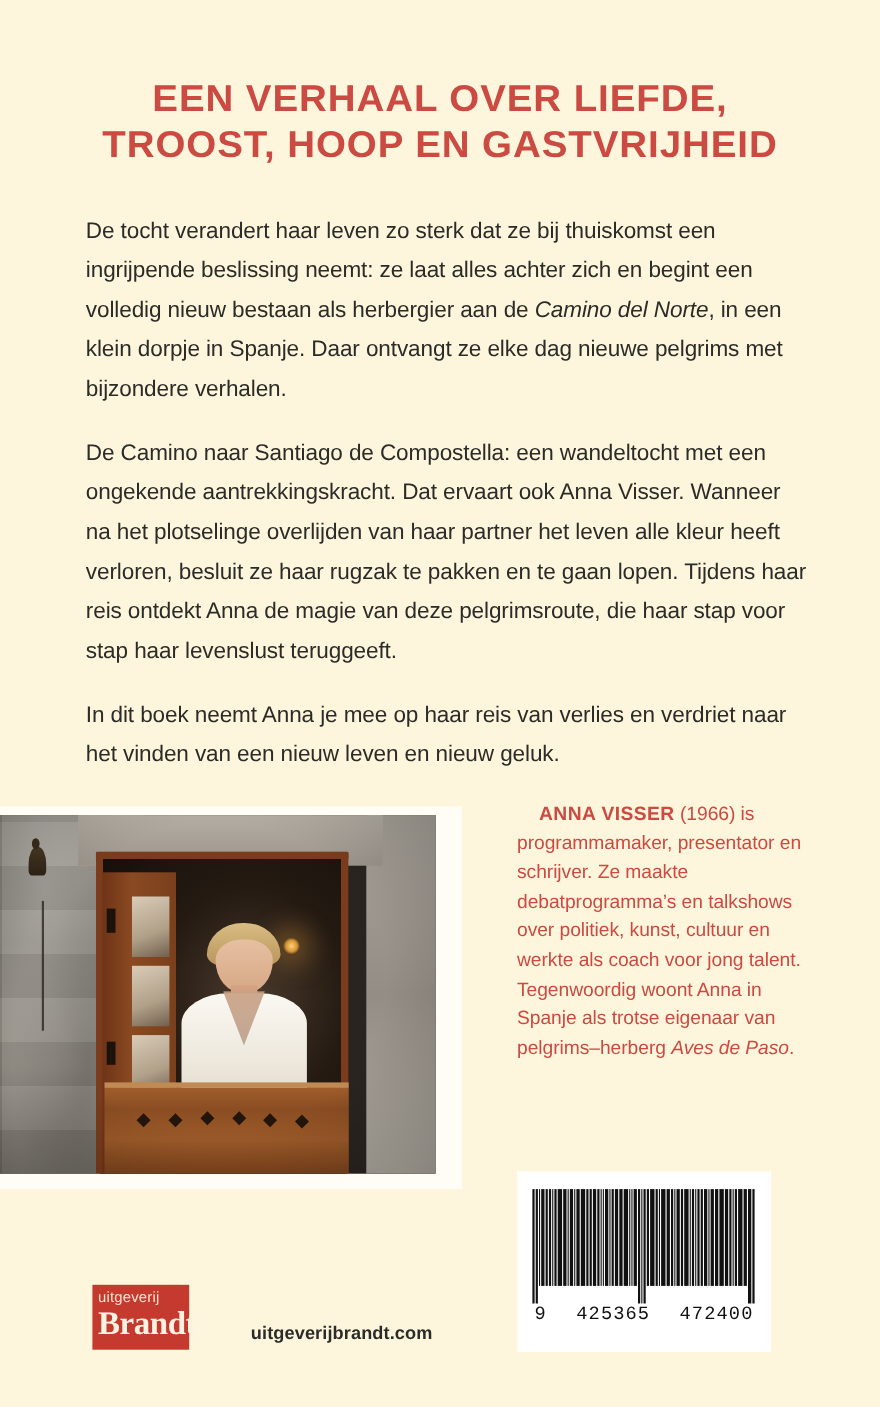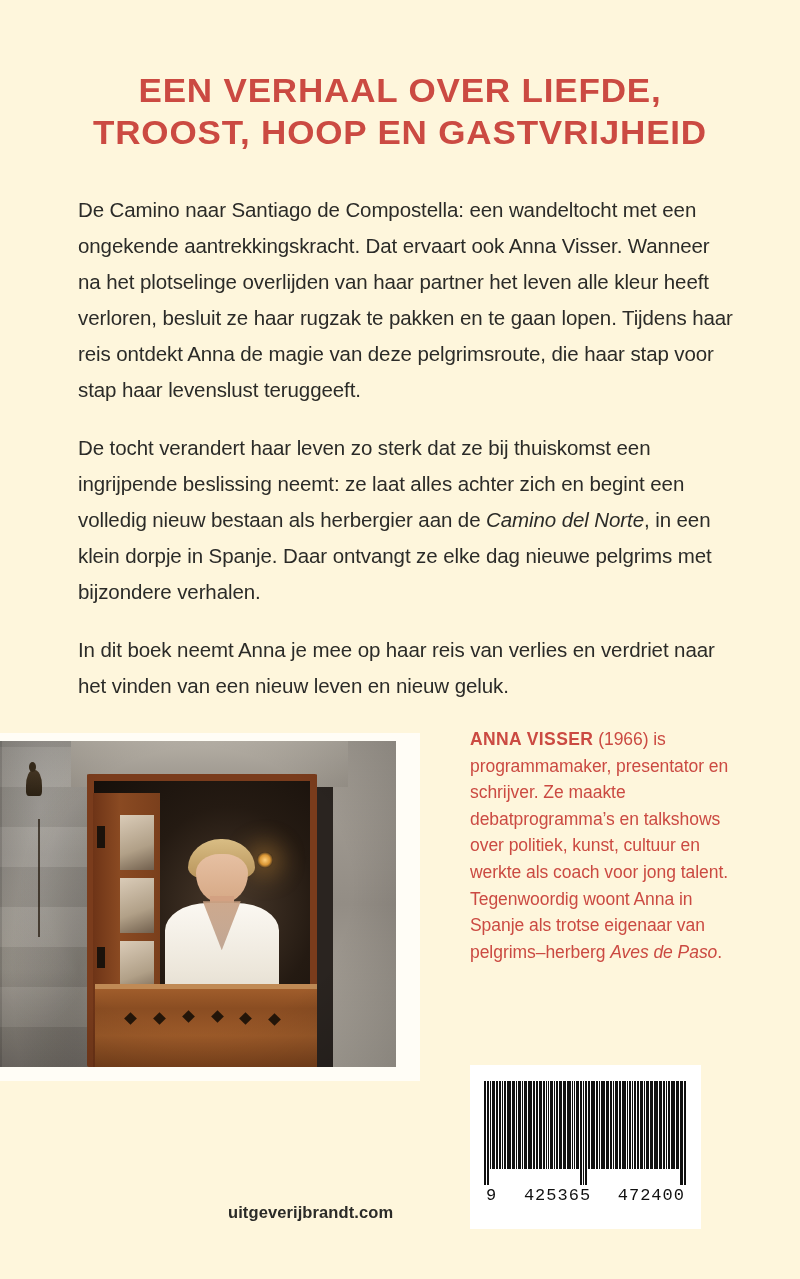--- a/index.html
+++ b/index.html
@@ -219,21 +219,21 @@
   .bio {
     position: absolute;
     left: 470px;
     top: 726px;
     width: 260px;
     color: #cb4a42;
     font-size: 17.5px;
     line-height: 26.6px;
     letter-spacing: -0.05px;
   }
-  .bio b { font-weight: bold; letter-spacing: 0.4px; }
+  .bio b { font-weight: bold; letter-spacing: 0.4px; margin-left: 20px; }
   .bio i { font-style: italic; }
 
   
   .barcode-box {
     position: absolute;
     left: 470px;
     top: 1065px;
     width: 231px;
     height: 164px;
     background: #ffffff;
@@ -313,24 +313,24 @@
 
 <div class="cover">
 
   <div class="headline">
     <span class="hl-line">EEN VERHAAL OVER LIEFDE,</span>
     <span class="hl-line">TROOST, HOOP EN GASTVRIJHEID</span>
   </div>
 
   <div class="body-copy">
     <p>
-      <span>De Camino naar Santiago de Compostella: een wandeltocht met een ongekende aantrekkingskracht. Dat ervaart ook Anna Visser. Wanneer na het plotselinge overlijden van haar partner het leven alle kleur heeft verloren, besluit ze haar rugzak te pakken en te gaan lopen. Tijdens haar reis ontdekt Anna de magie van deze pelgrimsroute, die haar stap voor stap haar levenslust teruggeeft.</span>
+      <span>De tocht verandert haar leven zo sterk dat ze bij thuiskomst een ingrijpende beslissing neemt: ze laat alles achter zich  en begint een volledig nieuw bestaan als herbergier aan de </span><i>Camino del Norte</i><span>, in een klein dorpje in Spanje. Daar ontvangt ze elke dag nieuwe pelgrims met bijzondere verhalen.</span>
     </p>
     <p>
-      <span>De tocht verandert haar leven zo sterk dat ze bij thuiskomst een ingrijpende beslissing neemt: ze laat alles achter zich  en begint een volledig nieuw bestaan als herbergier aan de </span><i>Camino del Norte</i><span>, in een klein dorpje in Spanje. Daar ontvangt ze elke dag nieuwe pelgrims met bijzondere verhalen.</span>
+      <span>De Camino naar Santiago de Compostella: een wandeltocht met een ongekende aantrekkingskracht. Dat ervaart ook Anna Visser. Wanneer na het plotselinge overlijden van haar partner het leven alle kleur heeft verloren, besluit ze haar rugzak te pakken en te gaan lopen. Tijdens haar reis ontdekt Anna de magie van deze pelgrimsroute, die haar stap voor stap haar levenslust teruggeeft.</span>
     </p>
     <p>
       <span>In dit boek neemt Anna je mee op haar reis van verlies en verdriet naar het vinden van een nieuw leven en nieuw geluk.</span>
     </p>
   </div>
 
   <div class="photo-frame">
     <div class="photo">
       <div class="ph-wall-left"></div>
       <div class="ph-wall-right"></div>
@@ -438,16 +438,20 @@
         <span class="tall" style="width: 3px;"></span>
         <span class="tall" style="width: 2px;"></span>
       </div>
     <div class="barcode-digits">
       <span>9</span>
       <span>425365</span>
       <span>472400</span>
     </div>
   </div>
 
+  <div class="logo">
+    <div class="logo-top">uitgeverij</div>
+    <div class="logo-main">Brandt</div>
+  </div>
 
   <div class="website">uitgeverijbrandt.com</div>
 
 </div>
 
 </body></html>

